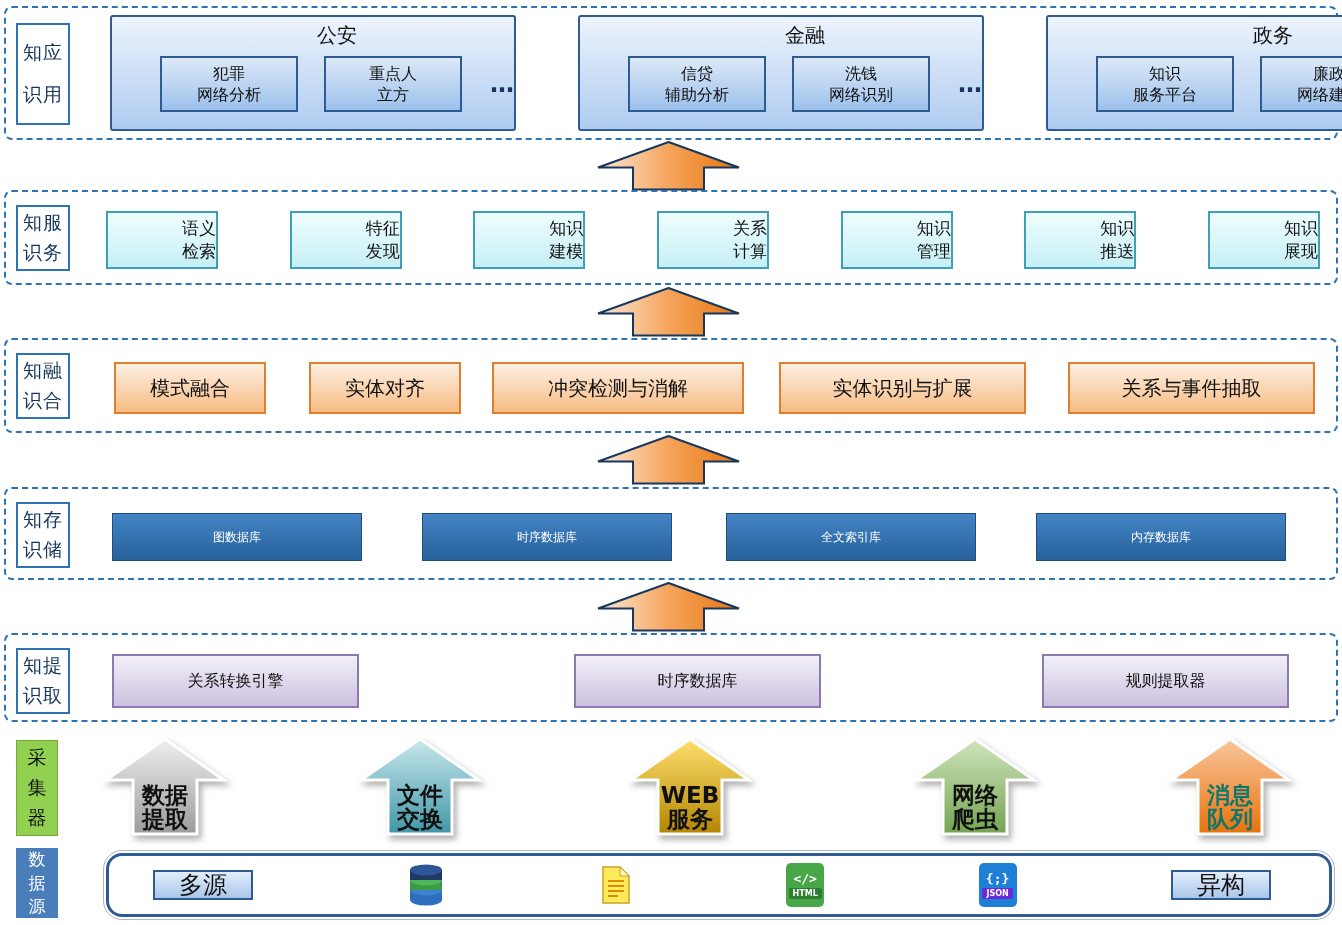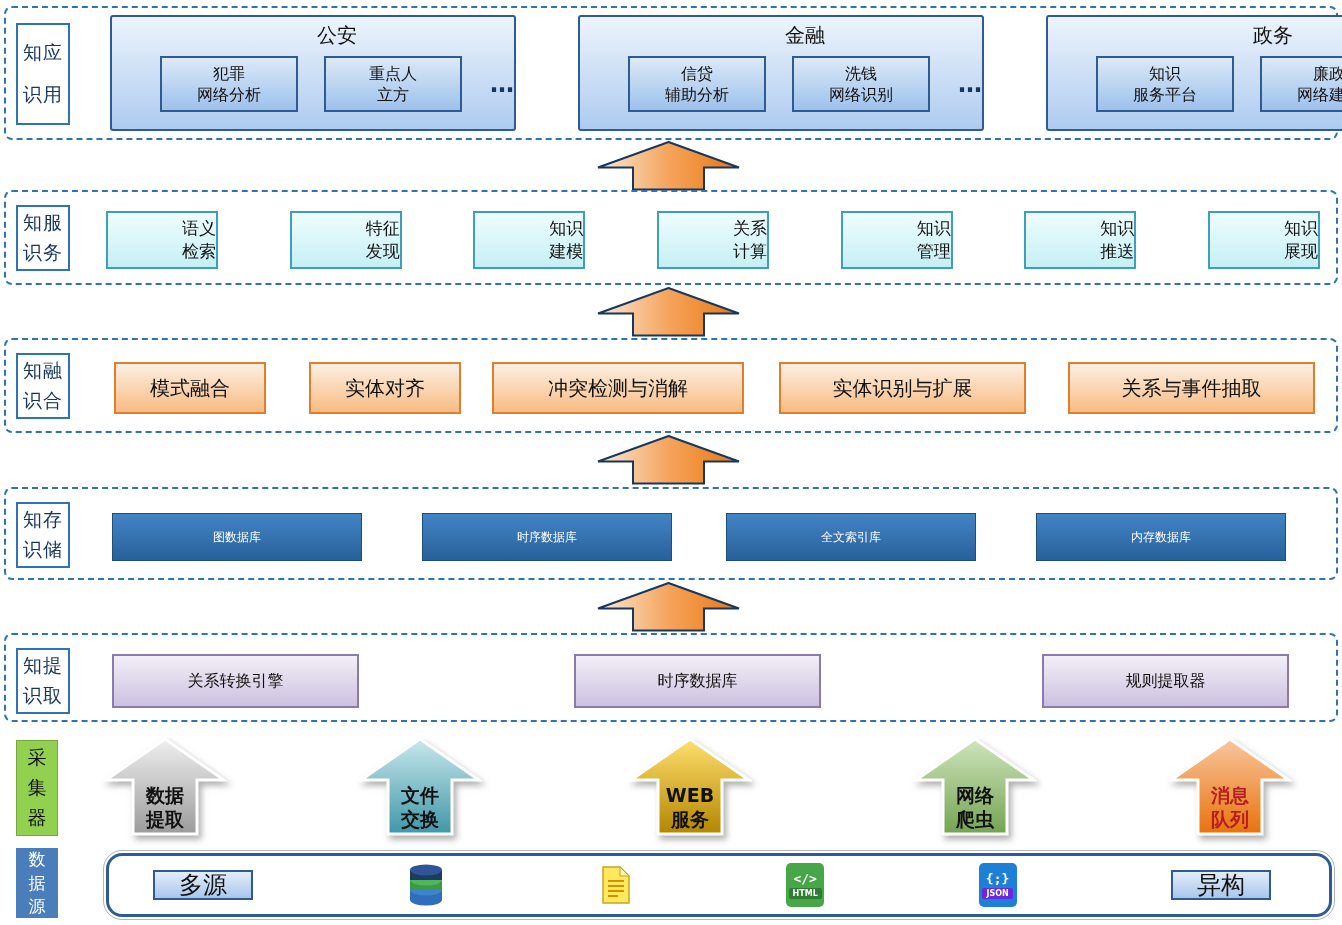--- a/index.html
+++ b/index.html
@@ -63,23 +63,23 @@
 
   
   .collector-label { position:absolute; left:16px; top:740px; width:42px; height:96px;
                      background:#92D050; border:1px solid #76A83F;
                      display:flex; flex-direction:column; align-items:center; justify-content:space-evenly;
                      font-size:19px; color:#111; }
   .collect-arrow { position:absolute; top:737px; width:124px; height:100px; }
   .collect-arrow svg { width:100%; height:100%; display:block;
                        filter:drop-shadow(3px 4px 3px rgba(110,110,110,.55)); }
   .collect-text { position:absolute; left:0; right:0; top:46px; text-align:center;
-                  font-weight:bold; font-size:19px; line-height:24px; }
+                  font-weight:bold; font-size:23px; line-height:24px; }
   .ct-dark { color:#111; }
-  .ct-light { color:#b91c1c; }
+  .ct-light { color:#0f766e; }
 
   
   .datasource-label { position:absolute; left:16px; top:848px; width:42px; height:70px;
                       background:#4A7EBB; display:flex; flex-direction:column; align-items:center;
                       justify-content:space-evenly; font-size:17px; color:#fff; }
   .datasource-rect { position:absolute; left:106px; top:853px; width:1226px; height:64px;
                      border:3px solid #2F5B93; border-radius:16px;
                      outline:1px solid #A8B6C6; outline-offset:2px;
                      display:flex; align-items:center; justify-content:space-between;
                      padding:0 58px 0 44px; }

